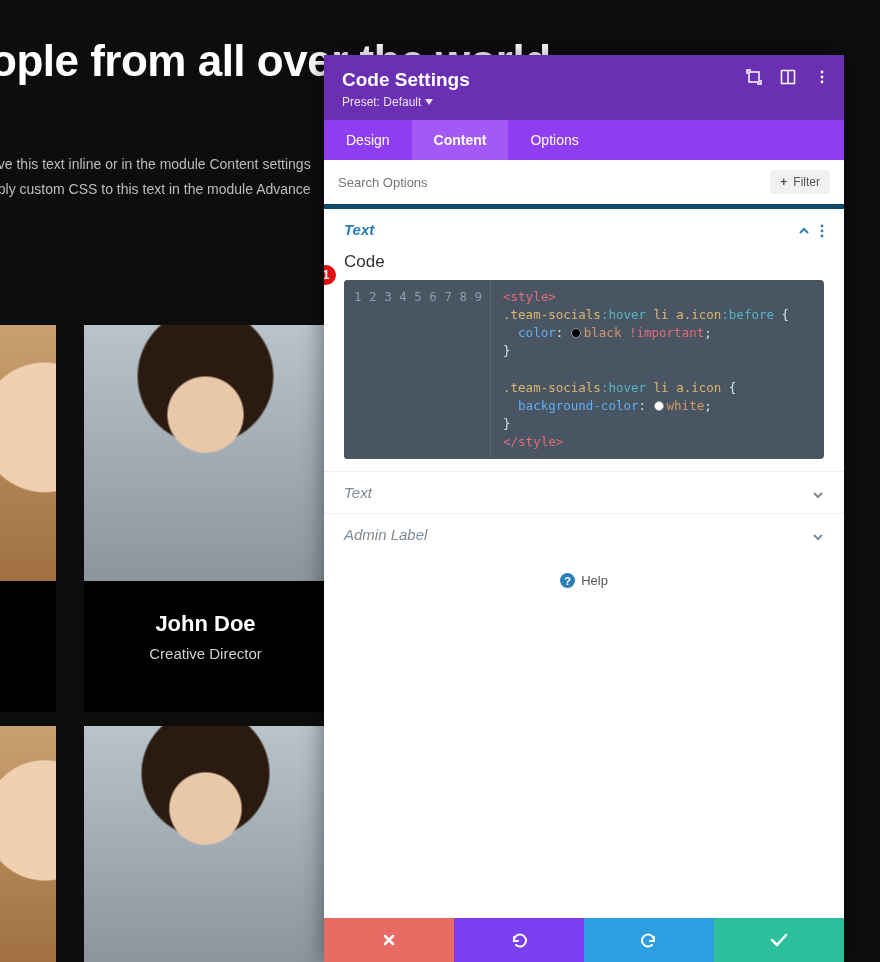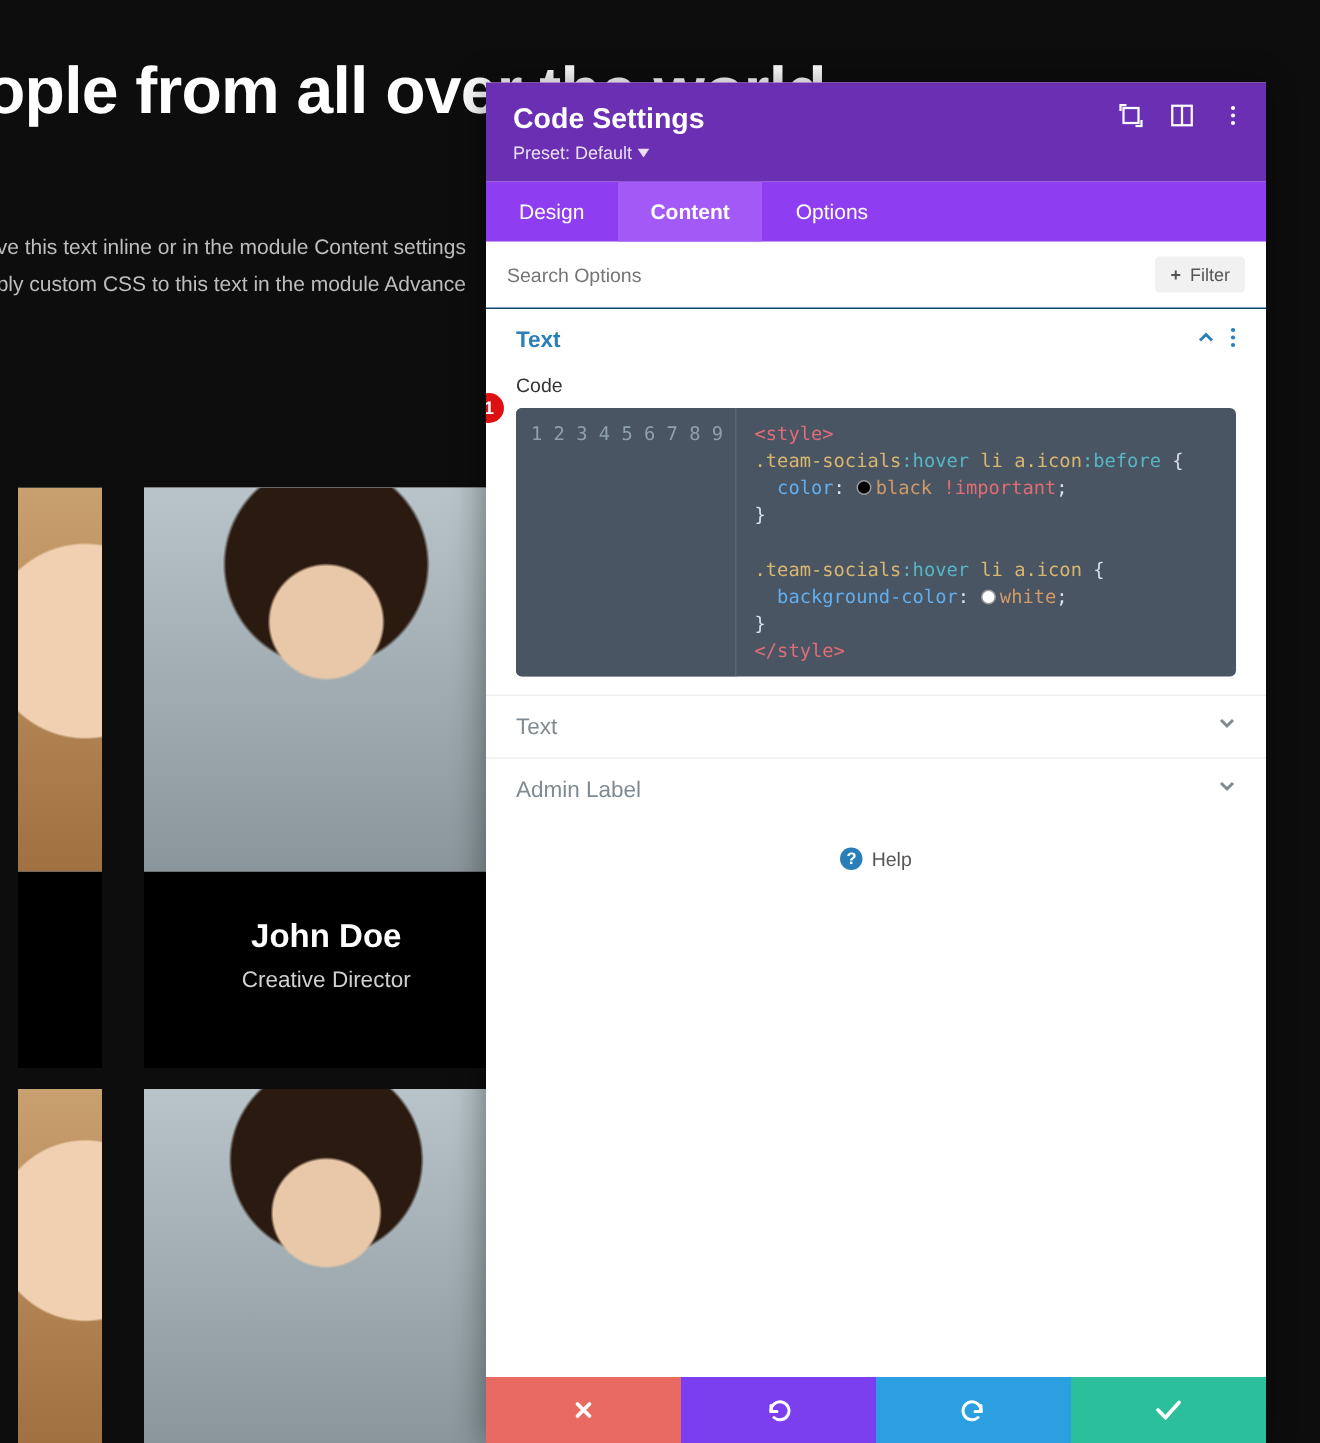--- a/index.html
+++ b/index.html
@@ -3,21 +3,21 @@
 <meta charset="utf-8">
 <style>
   * { box-sizing: border-box; margin: 0; padding: 0; }
   html, body { width: 880px; height: 962px; overflow: hidden; font-family: "Helvetica Neue", Arial, sans-serif; }
   body { background: #0d0d0d; color: #fff; position: relative; }
 
   .page-bg { position: absolute; inset: 0; }
   .hero-title { position: absolute; top: 36px; left: -10px; font-size: 44px; font-weight: 600; letter-spacing: -0.5px; }
   .hero-sub { position: absolute; top: 152px; left: -10px; font-size: 14px; line-height: 1.8; color: #bdbdbd; width: 340px; }
 
-  .cards { position: absolute; top: 325px; left: 12px; display: flex; gap: 28px; }
+  .cards { position: absolute; top: 325px; left: 0; display: flex; gap: 28px; }
   .card { width: 243px; background: #000; }
   .card.left { width: 56px; overflow:hidden;}
   .card .photo { width: 100%; height: 256px; background: #ccc; position: relative; overflow:hidden;}
   .card.left .photo { height:256px;}
   .card .info { padding: 30px 10px 50px; text-align: center; }
   .card .name { font-size: 22px; font-weight: 600; margin-bottom: 8px; }
   .card .role { font-size: 15px; color: #d0d0d0; }
 
   .cards.row2 { top: 726px; }
   .cards.row2 .card .photo { height: 236px; }
@@ -40,34 +40,34 @@
   .panel-head { background:#6b2fb3; color:#fff; padding: 14px 18px 10px; position:relative; }
   .panel-title { font-size: 19px; font-weight:600; }
   .panel-preset { font-size: 12px; opacity:.85; margin-top:4px; display:inline-flex; align-items:center; gap:4px;}
   .panel-head-icons { position:absolute; top:14px; right:14px; display:flex; gap:18px; align-items:center;}
   .hicon { width:16px; height:16px; cursor:pointer; }
 
   .tabs { background:#8f3df0; display:flex; }
   .tab { padding: 12px 22px; font-size:14px; color:#fff; cursor:pointer; }
   .tab.active { background:#a259f5; font-weight:600;}
 
-  .toolbar { display:flex; align-items:center; padding: 10px 14px; border-bottom:1px solid #0c4a6e;}
+  .toolbar { display:flex; align-items:center; padding: 10px 14px; border-bottom:5px solid #0c4a6e;}
   .search { flex:1; border:none; outline:none; font-size:13px; color:#888; background:transparent;}
   .filter-btn { background:#f1f1f1; border-radius:3px; padding:5px 10px; font-size:12px; color:#555; display:flex; align-items:center; gap:6px; cursor:pointer;}
   .plus { font-weight:bold; }
 
   .section { padding: 12px 20px; border-bottom:1px solid #f0f0f0; }
-  .sec-head { display:flex; align-items:flex-start; justify-content:space-between; cursor:pointer;}
+  .sec-head { display:flex; align-items:flex-end; justify-content:space-between; cursor:pointer;font-style:italic;}
   .sec-title { font-size:15px; }
   .sec-title.active { color:#2b7fb8; font-weight:600;}
   .sec-title.muted { color:#7f8a93; }
   .sec-icons { display:flex; align-items:center; gap:10px; color:#2b7fb8;}
   .chev { width:12px; height:12px; }
 
-  .code-label { font-size:13px; color:#333; margin:14px 0 8px; }
+  .code-label { font-size:17px; color:#333; margin:14px 0 8px; }
 
   .badge { position:absolute; width:20px; height:20px; border-radius:50%; background:#d11; color:#fff; font-size:12px; font-weight:bold; display:flex; align-items:center; justify-content:center; left:-8px; top:252px; z-index:5; }
 
   .code-box { background:#4a5564; border-radius:4px; font-family: Menlo, Consolas, monospace; font-size:12.5px; line-height:1.45; display:flex; color:#d6e1ea; overflow:hidden;}
   .gutter { background:#4a5564; color:#8ea0ae; padding:8px 8px 8px 10px; text-align:right; user-select:none; border-right:1px solid #5a6675;}
   .code { padding:8px 12px; white-space:pre; }
   .t-tag { color:#e06c75;} .t-sel{color:#d9b76e;} .t-pseudo{color:#56b6c2;} .t-prop{color:#61afef;} .t-val{color:#d19a66;} .t-imp{color:#e06c75;} .t-punc{color:#d6e1ea;}
   .swatch{display:inline-block;width:10px;height:10px;border-radius:50%;border:1px solid #999;vertical-align:-1px;margin-right:3px;}
   .sw-black{background:#000;} .sw-white{background:#fff;}
 

